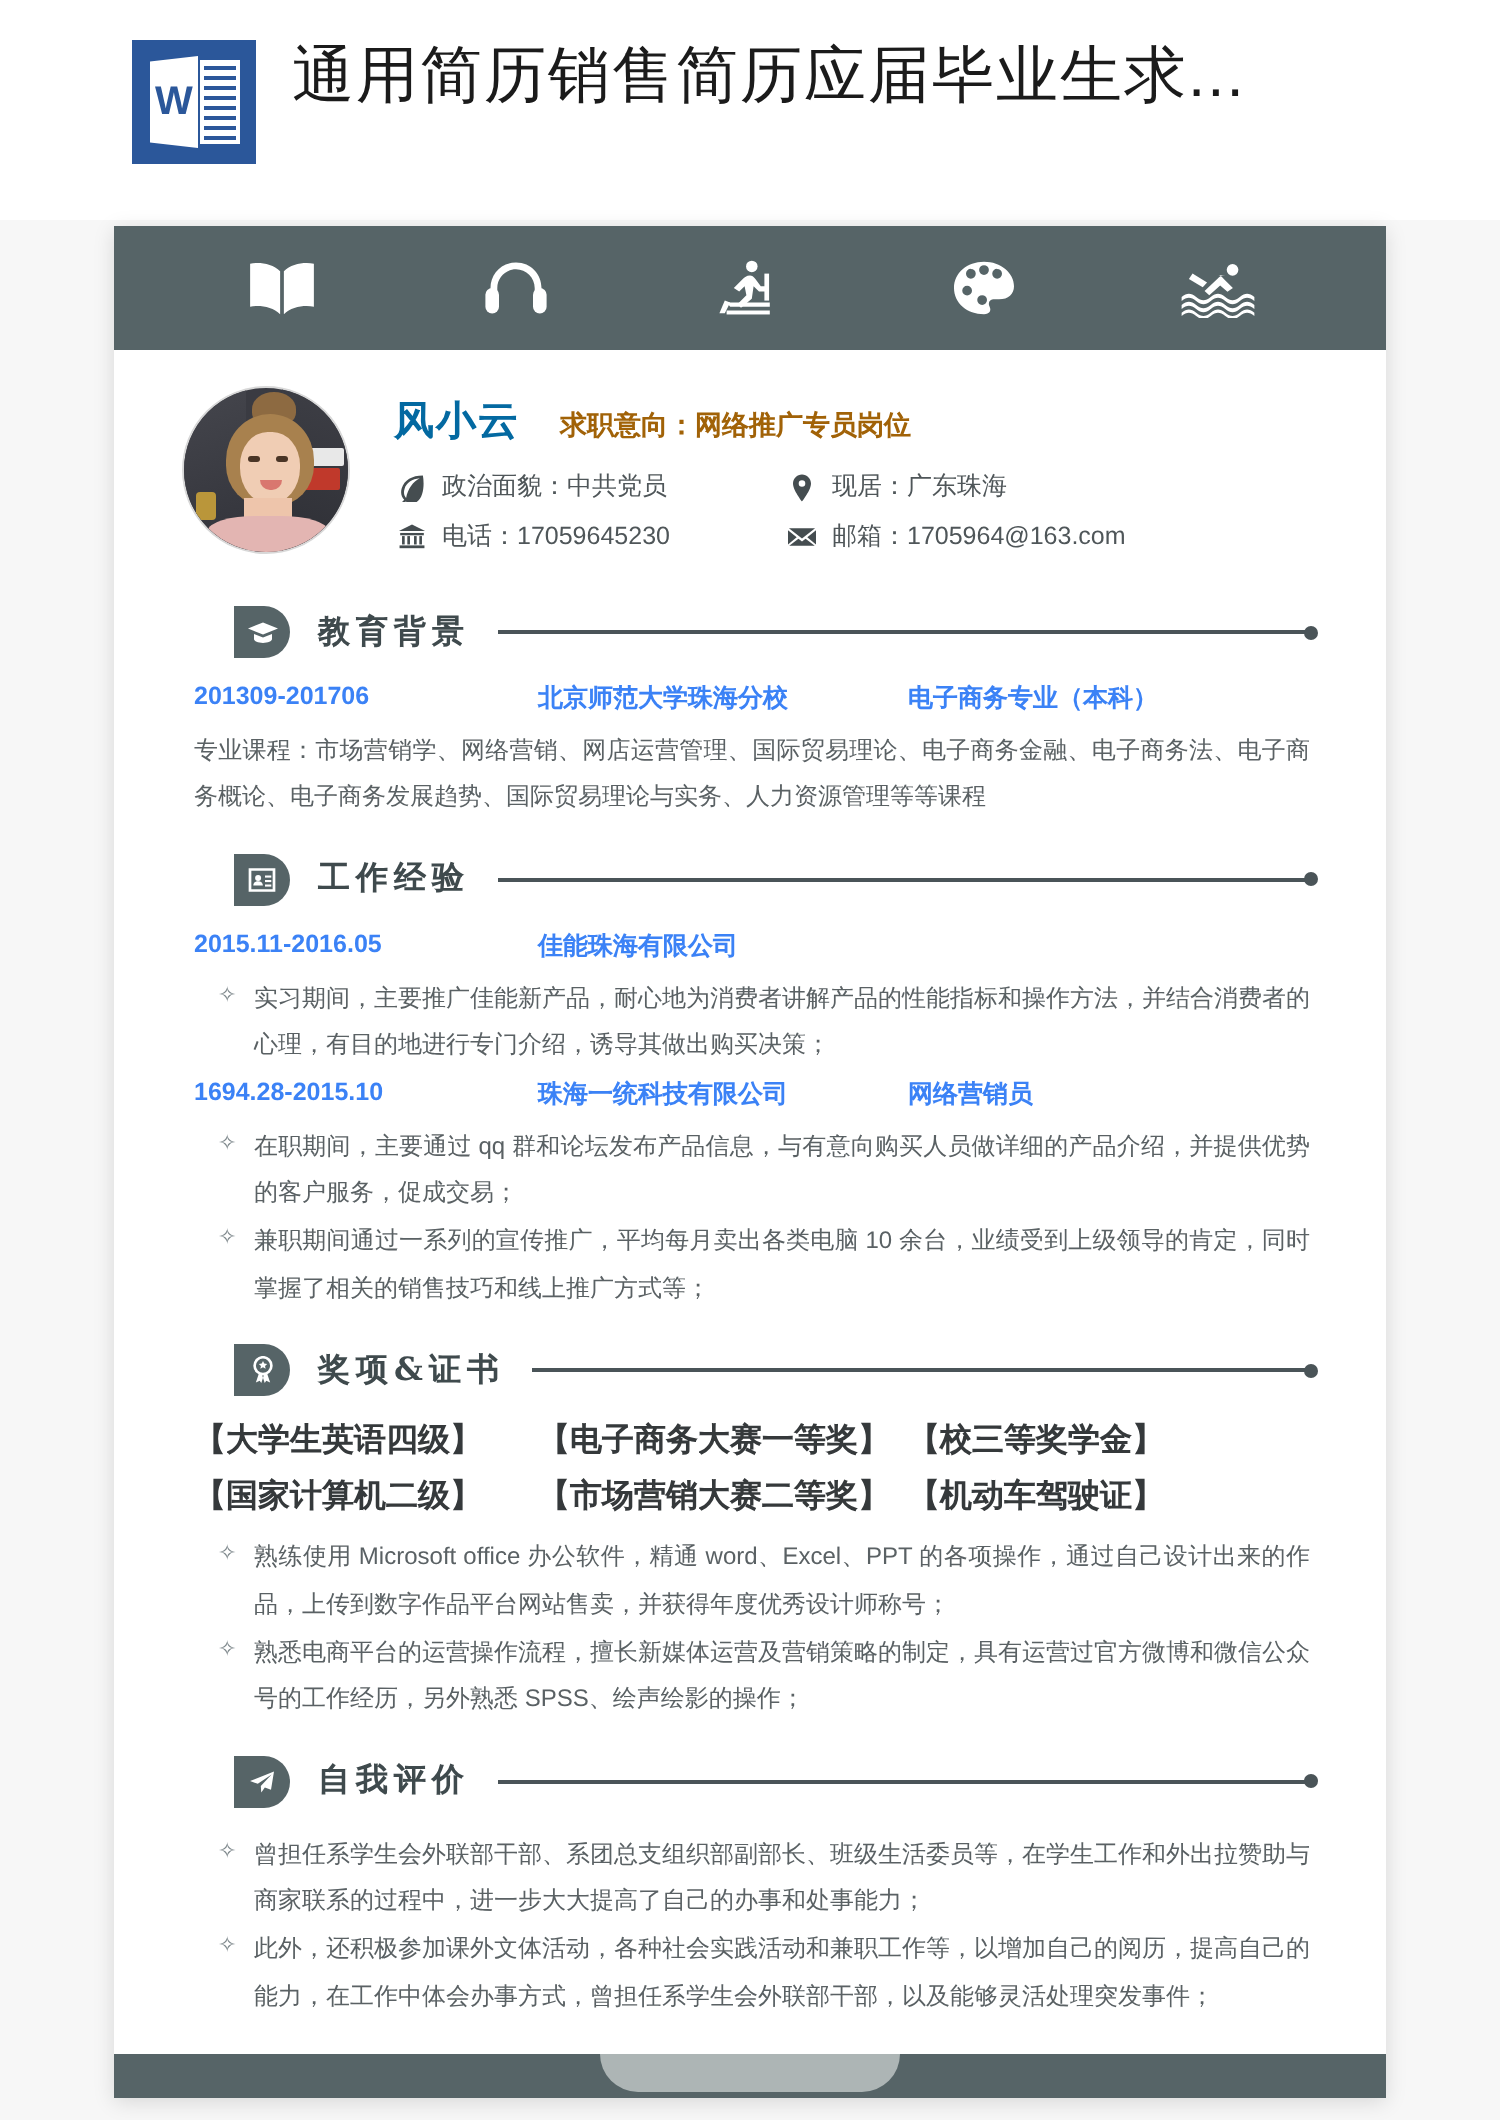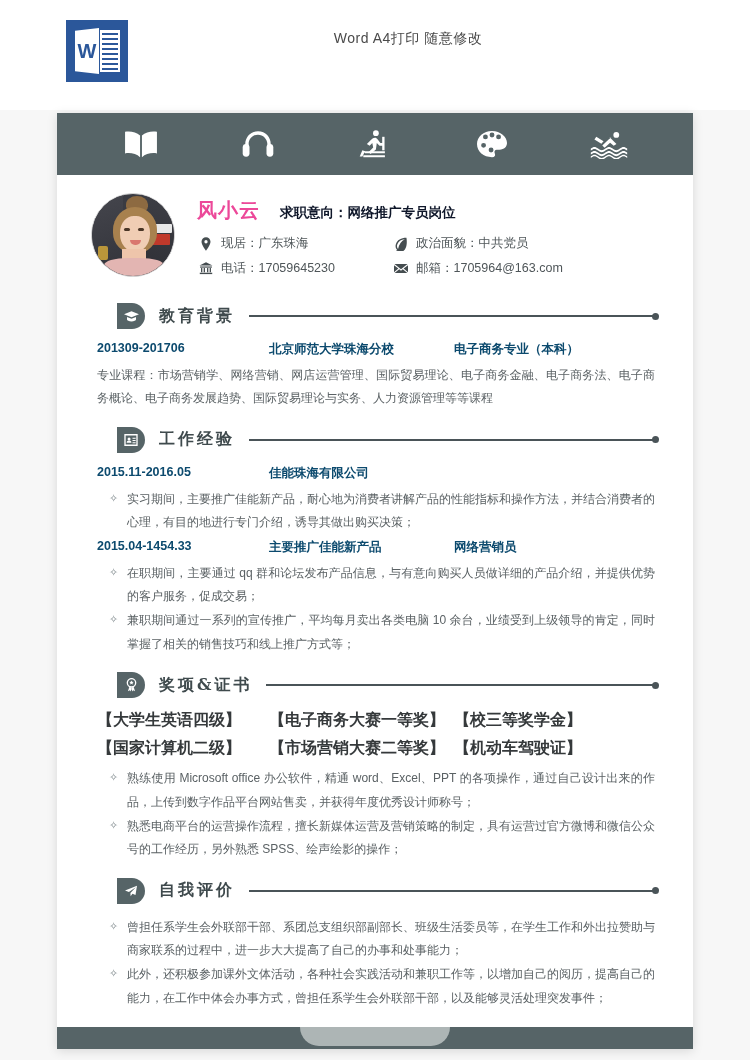--- a/index.html
+++ b/index.html
@@ -185,28 +185,28 @@
     flex: 1 1 auto;
   }
   .name-row {
     display: flex;
     align-items: baseline;
     margin-bottom: 11px;
   }
   .cand-name {
     font-size: 20px;
     font-weight: bold;
-    color: #ec4899;
+    color: #0369a1;
     letter-spacing: 1px;
   }
   .job-intent {
     margin-left: 20px;
     font-size: 13.5px;
     font-weight: bold;
-    color: #0f172a;
+    color: #a16207;
   }
   .contact-grid {
     display: grid;
     grid-template-columns: 195px 1fr;
     row-gap: 8px;
     font-size: 12.5px;
     color: #4f5659;
   }
   .c-item { display: flex; align-items: center; }
   .c-icon {
@@ -254,21 +254,21 @@
     background: #4a5458;
     flex: 0 0 auto;
     margin-left: -1px;
   }
 
   
   .row-3 {
     display: flex;
     font-size: 12.5px;
     font-weight: bold;
-    color: #0c4a6e;
+    color: #3b82f6;
     margin: 4px 0 6px 6px;
   }
   .row-3 .c1 { width: 172px; }
   .row-3 .c2 { width: 185px; }
   .row-3 .c3 { flex: 1; }
 
   .para {
     font-size: 12px;
     color: #5a6164;
     line-height: 1.95;
@@ -334,21 +334,21 @@
         <i></i>
         <i></i>
         <i></i>
         <i></i>
         <i></i>
         <i></i>
         <i></i>
     </div>
   </div>
   <div class="header-text">
-    <div class="header-sub">Word  A4打印  随意修改</div>
+    <div class="header-title">通用简历销售简历应届毕业生求...</div>
   </div>
 </div>
 
 <div class="sheet">
 
   <div class="icon-banner">
     <div class="bi">
       <svg viewBox="0 0 40 32" width="38" height="30">
         <path d="M19 7C15 3 8 2 3 3v23c5-1 12 0 16 4V7z"></path>
         <path d="M21 7c4-4 11-5 16-4v23c-5-1-12 0-16 4V7z"></path>
@@ -405,33 +405,33 @@
       <div class="shirt"></div>
     </div>
     <div class="profile-info">
       <div class="name-row">
         <div class="cand-name">风小云</div>
         <div class="job-intent">求职意向：网络推广专员岗位</div>
       </div>
       <div class="contact-grid">
         <div class="c-item">
           <span class="c-icon">
+            <svg viewBox="0 0 18 18" width="14" height="14">
+                <path d="M16 1C9 1 4 4 2.4 9.2 1.4 12.4 2.4 15 4 16.6L2 18.6l1 1 2-2C6.8 19 9.4 19.6 12 18c4.6-2.8 5-11.6 4-17zM5.2 15.4C4 14 3.4 12 4.2 9.6 5.4 5.6 9 3.2 14 2.8 9.6 5 6.4 9.6 5.2 15.4z"></path>
+              </svg>
+          </span>
+          <span>政治面貌：中共党员</span>
+        </div>
+        <div class="c-item">
+          <span class="c-icon">
             <svg viewBox="0 0 16 18" width="12" height="14">
                 <path d="M8 0C4.7 0 2 2.7 2 6c0 4.5 6 12 6 12s6-7.5 6-12c0-3.3-2.7-6-6-6zm0 8.2A2.2 2.2 0 118 3.8a2.2 2.2 0 010 4.4z"></path>
               </svg>
           </span>
           <span>现居：广东珠海</span>
-        </div>
-        <div class="c-item">
-          <span class="c-icon">
-            <svg viewBox="0 0 18 18" width="14" height="14">
-                <path d="M16 1C9 1 4 4 2.4 9.2 1.4 12.4 2.4 15 4 16.6L2 18.6l1 1 2-2C6.8 19 9.4 19.6 12 18c4.6-2.8 5-11.6 4-17zM5.2 15.4C4 14 3.4 12 4.2 9.6 5.4 5.6 9 3.2 14 2.8 9.6 5 6.4 9.6 5.2 15.4z"></path>
-              </svg>
-          </span>
-          <span>政治面貌：中共党员</span>
         </div>
         <div class="c-item">
           <span class="c-icon">
             <svg viewBox="0 0 18 16" width="14" height="13">
                 <path d="M9 0L0.6 4.2h16.8L9 0z"></path>
                 <rect x="1.4" y="5.4" width="15.2" height="1.5"></rect>
                 <rect x="2.6" y="7.4" width="1.7" height="5.4"></rect>
                 <rect x="6" y="7.4" width="1.7" height="5.4"></rect>
                 <rect x="10.3" y="7.4" width="1.7" height="5.4"></rect>
                 <rect x="13.7" y="7.4" width="1.7" height="5.4"></rect>
@@ -494,22 +494,22 @@
     <div class="row-3">
       <div class="c1">2015.11-2016.05</div>
       <div class="c2">佳能珠海有限公司</div>
     </div>
     <div class="bullet">
       <span class="bl-mark">✧</span>
       <span class="bl-text">实习期间，主要推广佳能新产品，耐心地为消费者讲解产品的性能指标和操作方法，并结合消费者的心理，有目的地进行专门介绍，诱导其做出购买决策；</span>
     </div>
 
     <div class="row-3">
-      <div class="c1">2015.04-1454.33</div>
-      <div class="c2">主要推广佳能新产品</div>
+      <div class="c1">1694.28-2015.10</div>
+      <div class="c2">珠海一统科技有限公司</div>
       <div class="c3">网络营销员</div>
     </div>
     <div class="bullet">
       <span class="bl-mark">✧</span>
       <span class="bl-text">在职期间，主要通过 qq 群和论坛发布产品信息，与有意向购买人员做详细的产品介绍，并提供优势的客户服务，促成交易；</span>
     </div>
     <div class="bullet">
       <span class="bl-mark">✧</span>
       <span class="bl-text">兼职期间通过一系列的宣传推广，平均每月卖出各类电脑 10 余台，业绩受到上级领导的肯定，同时掌握了相关的销售技巧和线上推广方式等；</span>
     </div>

